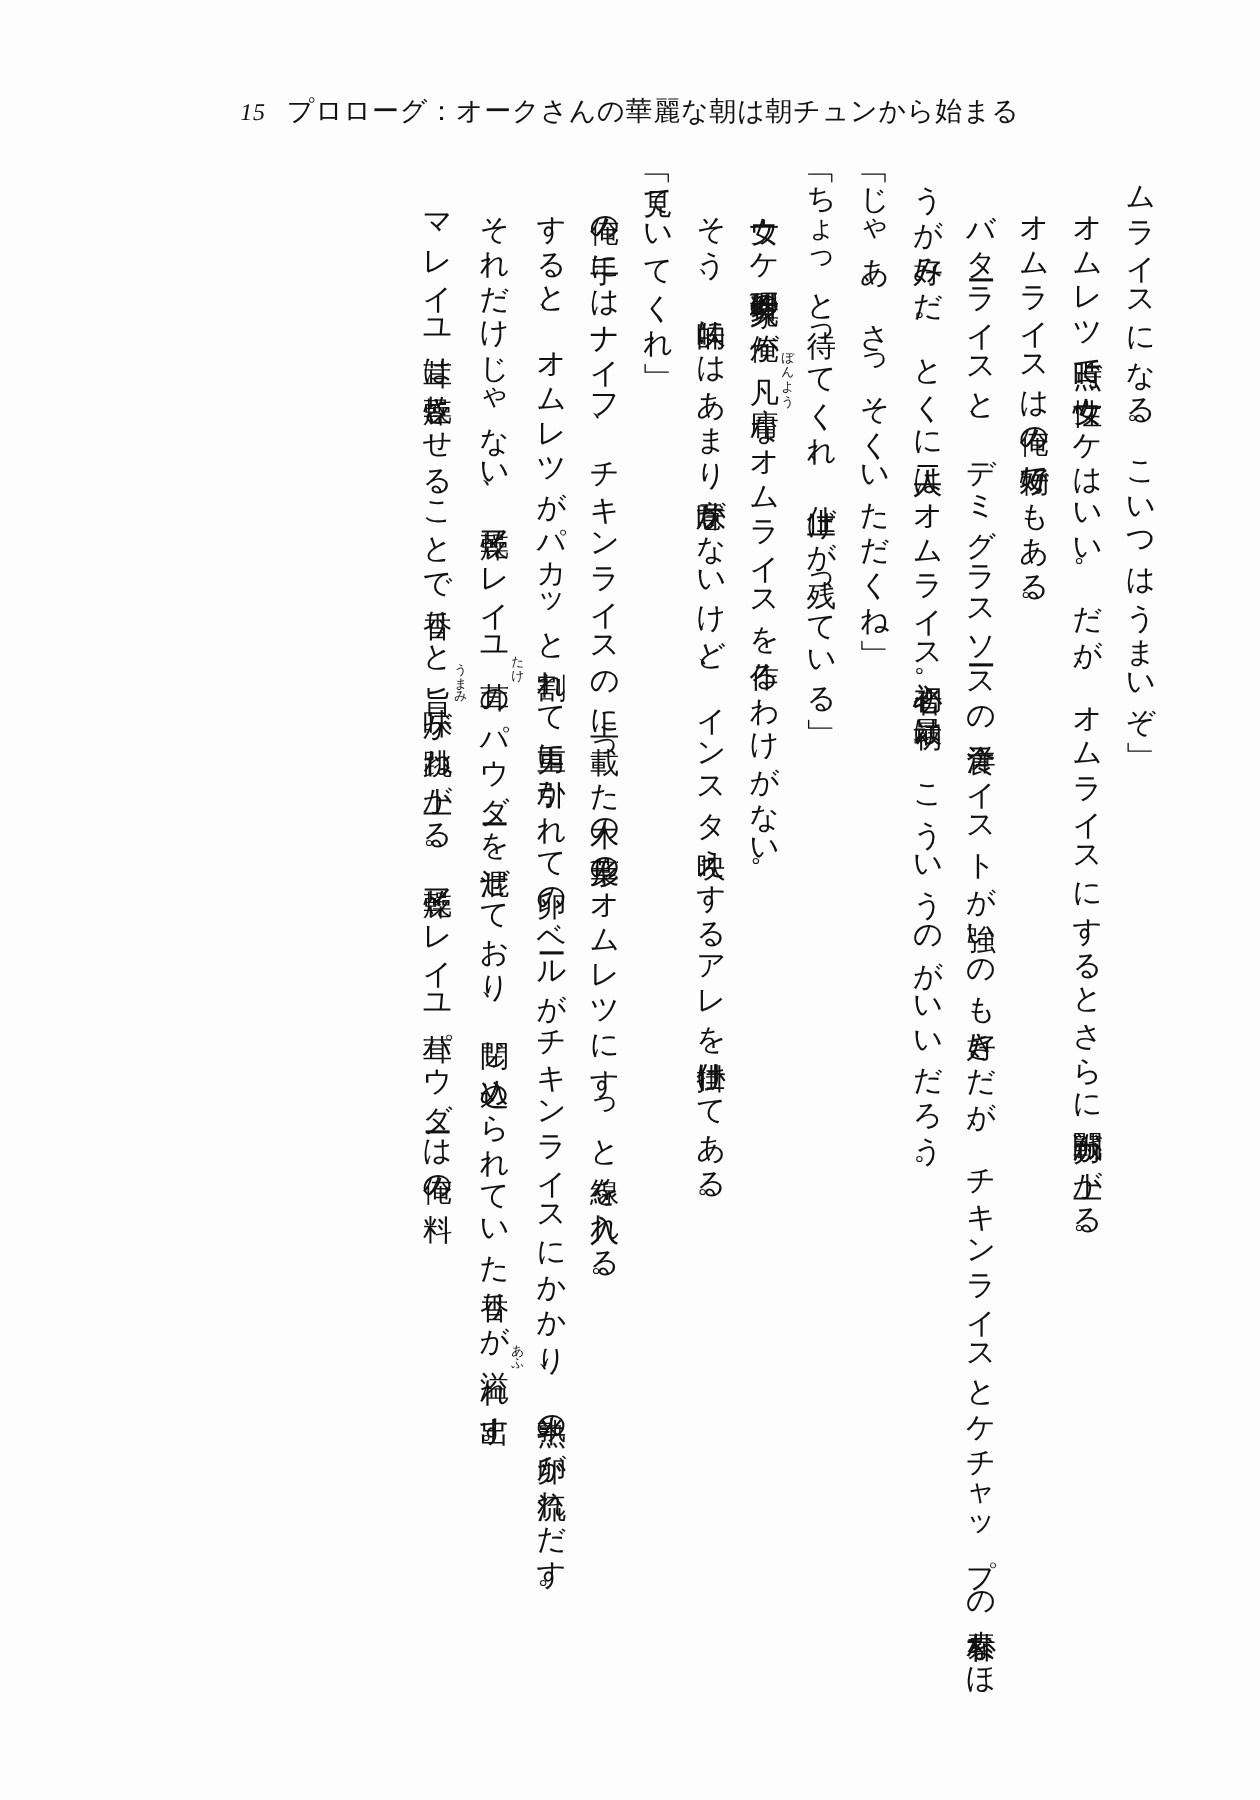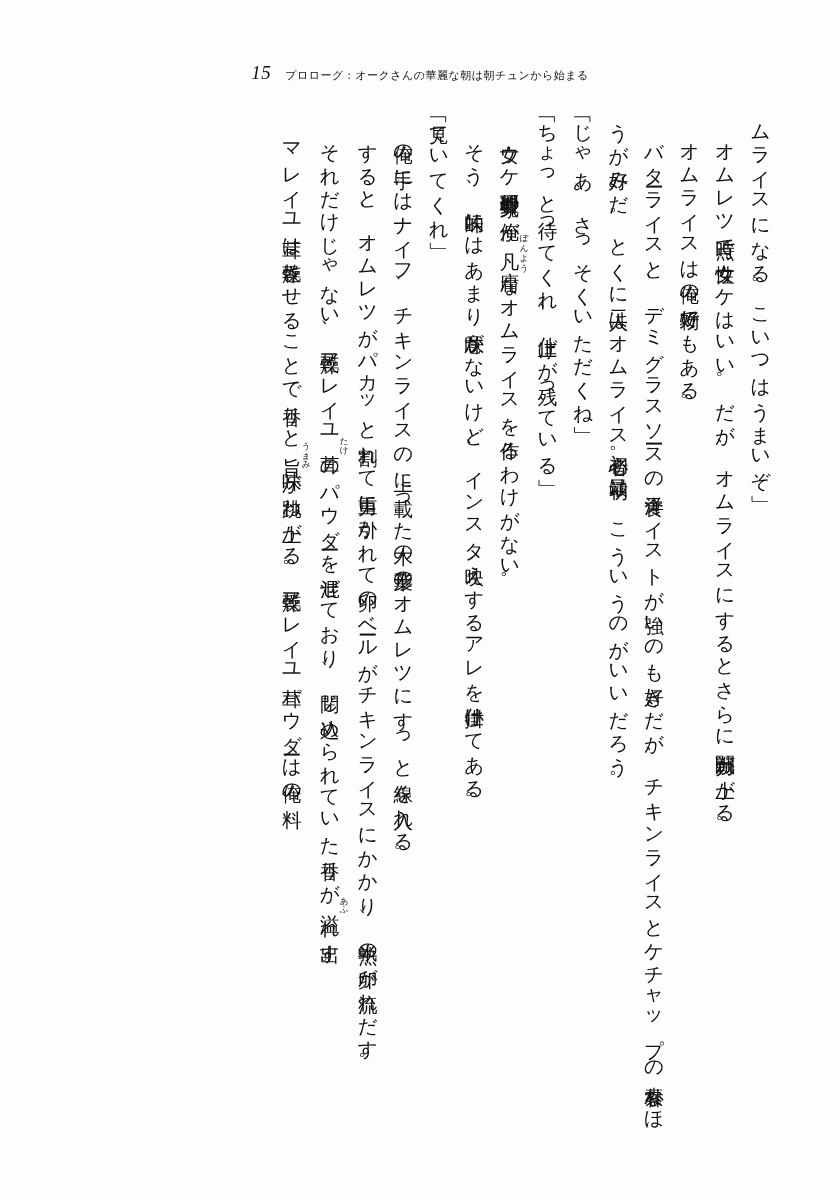--- a/index.html
+++ b/index.html
@@ -27,26 +27,26 @@
     left: 0;
     right: 0;
     text-align: center;
     font-size: 15px;
     letter-spacing: 0.5px;
     white-space: nowrap;
   }
   .header .folio {
     font-style: italic;
     font-family: "Liberation Serif", serif;
-    font-size: 19px;
+    font-size: 16px;
     margin-right: 14px;
     vertical-align: baseline;
   }
   .header .title {
-    font-size: 11px;
+    font-size: 18px;
     font-family: Liberation Mono, monospace;
   }
   
   .text-block {
     position: absolute;
     top: 110px;
     right: 62px;
     height: 1010px;
     width: 712px;
     writing-mode: vertical-rl;

